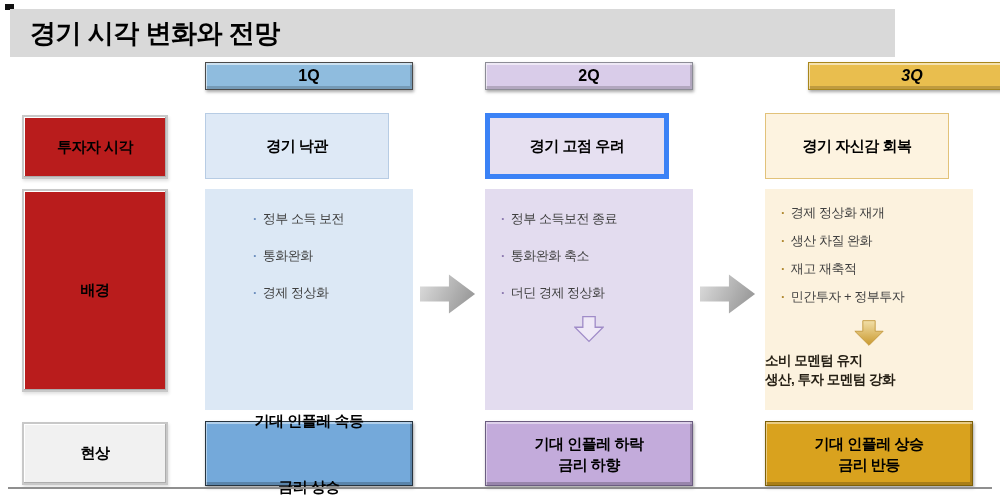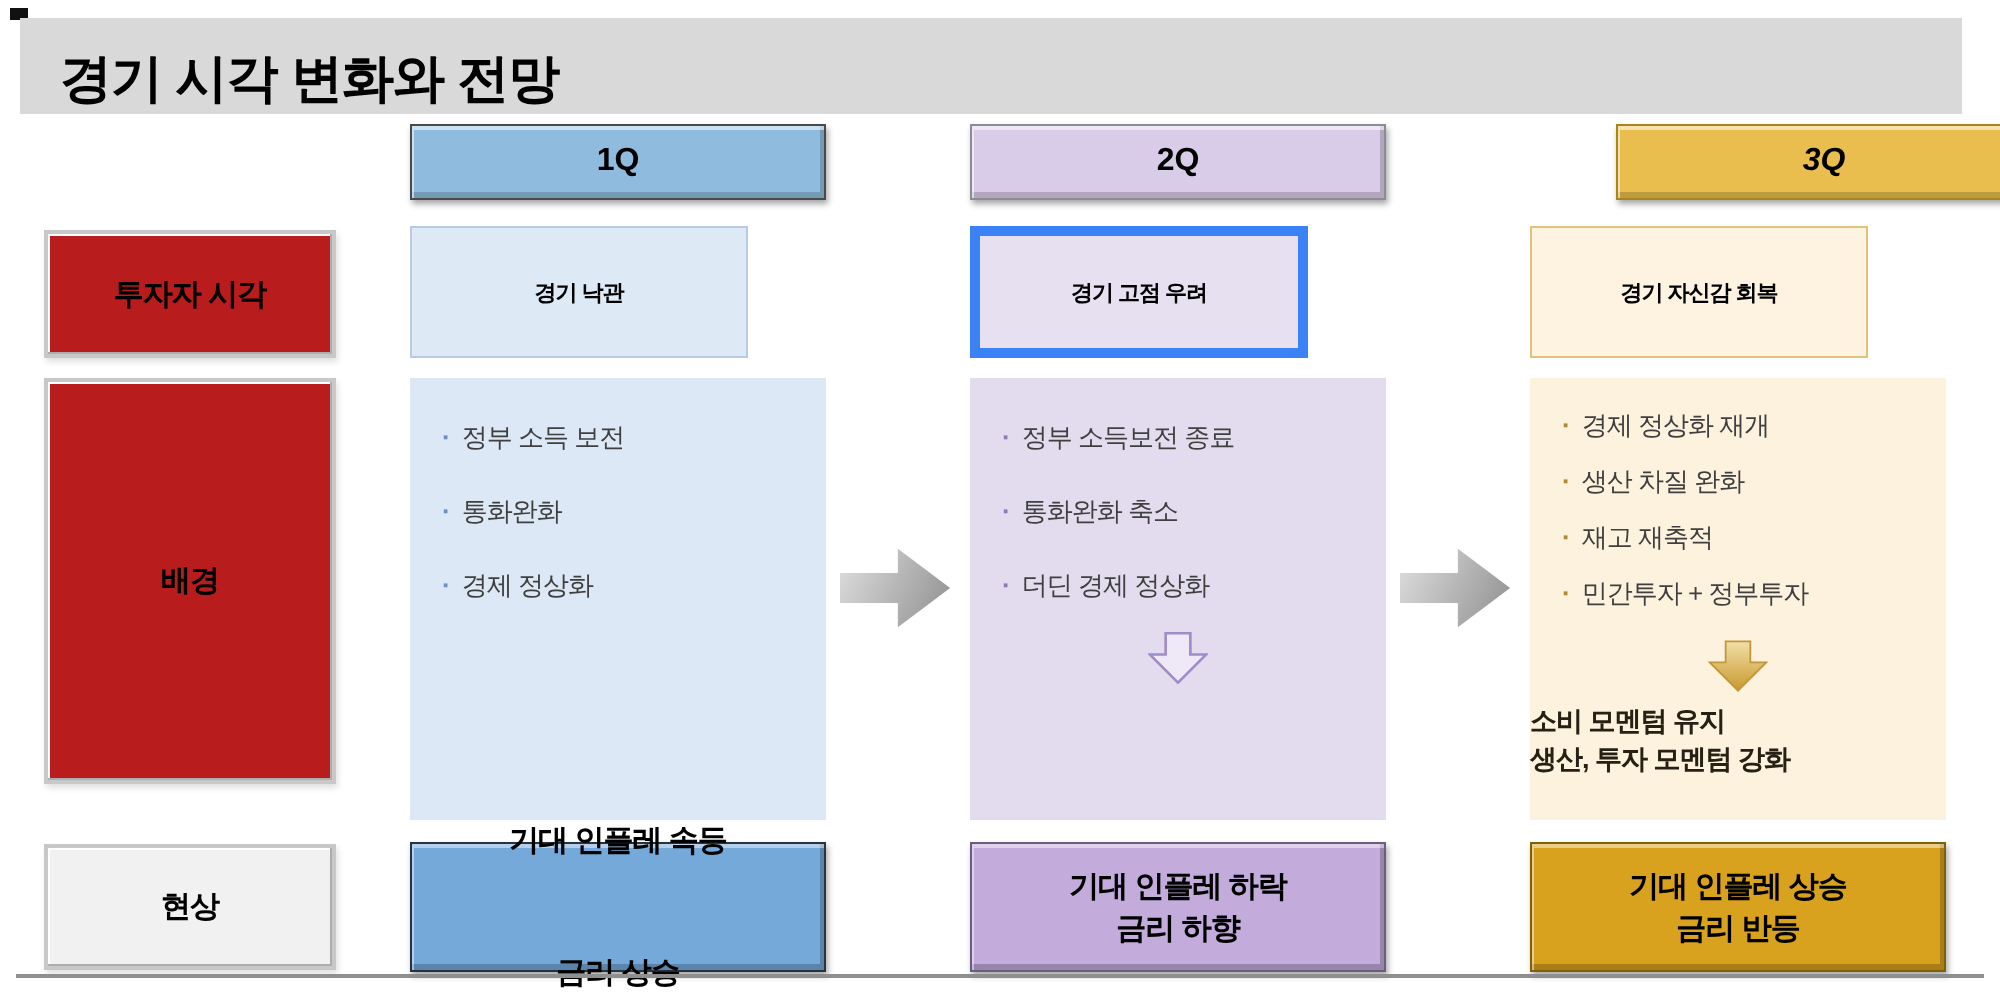--- a/index.html
+++ b/index.html
@@ -4,55 +4,55 @@
 <style>
   html,body{margin:0;padding:0;background:#fff;}
   #slide{
     position:relative;width:1000px;height:496px;background:#ffffff;overflow:hidden;
     font-family:"Liberation Sans","DejaVu Sans",sans-serif;color:#000;
   }
   .abs{position:absolute;box-sizing:border-box;}
 
   
   #top-mark{left:5px;top:4px;width:9px;height:6px;background:#111;}
-  #title-bar{left:10px;top:9px;width:971px;height:48px;background:#D9D9D9;display:flex;align-items:flex-end;}
+  #title-bar{left:10px;top:9px;width:885px;height:48px;background:#D9D9D9;display:flex;align-items:center;}
   #title-text{font-size:26px;font-weight:bold;letter-spacing:-0.5px;padding-left:20px;}
 
   
   .label-box{
     left:22px;width:146px;background:#b91c1c;border:2px solid #C8C8C8;
     display:flex;align-items:center;justify-content:center;
     font-size:15px;font-weight:bold;letter-spacing:-0.5px;
     box-shadow:inset -1px -1px 0 #ADADAD, inset 1px 1px 0 #ffffff, 1px 2px 3px rgba(0,0,0,0.12);
   }
 
   
   .q-header{
-    top:62px;height:38px;width:208px;
+    top:62px;height:28px;width:208px;
     display:flex;align-items:center;justify-content:center;
     font-size:16px;font-weight:bold;
     box-shadow:inset 1px 2px 0 rgba(255,255,255,0.55), inset -2px -3px 0 rgba(0,0,0,0.18), 1px 2px 3px rgba(0,0,0,0.35);
   }
   #q1-header{left:205px;background:#8FBCDE;border:1px solid #4a4a4a;}
   #q2-header{left:485px;background:#D9CCE9;border:1px solid #8c8c96;}
   #q3-header{left:808px;background:#E9BE4E;border:1px solid #A8861B;font-style:italic;}
 
   
   .view-box{
-    top:113px;height:66px;width:169px;
+    top:113px;height:66px;width:184px;
     display:flex;align-items:center;justify-content:center;
-    font-size:11px;font-weight:bold;letter-spacing:-0.5px;
+    font-size:15px;font-weight:bold;letter-spacing:-0.5px;
   }
   #q1-view{left:205px;background:#DEE9F6;border:1px solid #B7CCE4;}
   #q2-view{left:485px;background:#E6E0F1;border:5px solid #3b82f6;}
   #q3-view{left:765px;background:#FDF3E0;border:1px solid #E2C27A;}
 
   
   .bg-box{top:189px;height:221px;width:208px;}
-  #q1-bg{left:205px;background:#DCE8F5;}
+  #q1-bg{left:205px;background:#DCE8F5;padding-left:32px;}
   #q2-bg{left:485px;background:#E3DCEF;}
   #q3-bg{left:765px;background:#FCF2DE;}
 
   .bullet-list{list-style:none;margin:0;padding:22px 10px 0 16px;}
   .bullet-list li{
     font-size:13px;color:#3f3f3f;letter-spacing:-0.5px;
     margin-bottom:21px;line-height:16px;white-space:nowrap;
   }
   #q3-bg .bullet-list{padding-top:16px;}
   #q3-bg .bullet-list li{margin-bottom:12px;}

